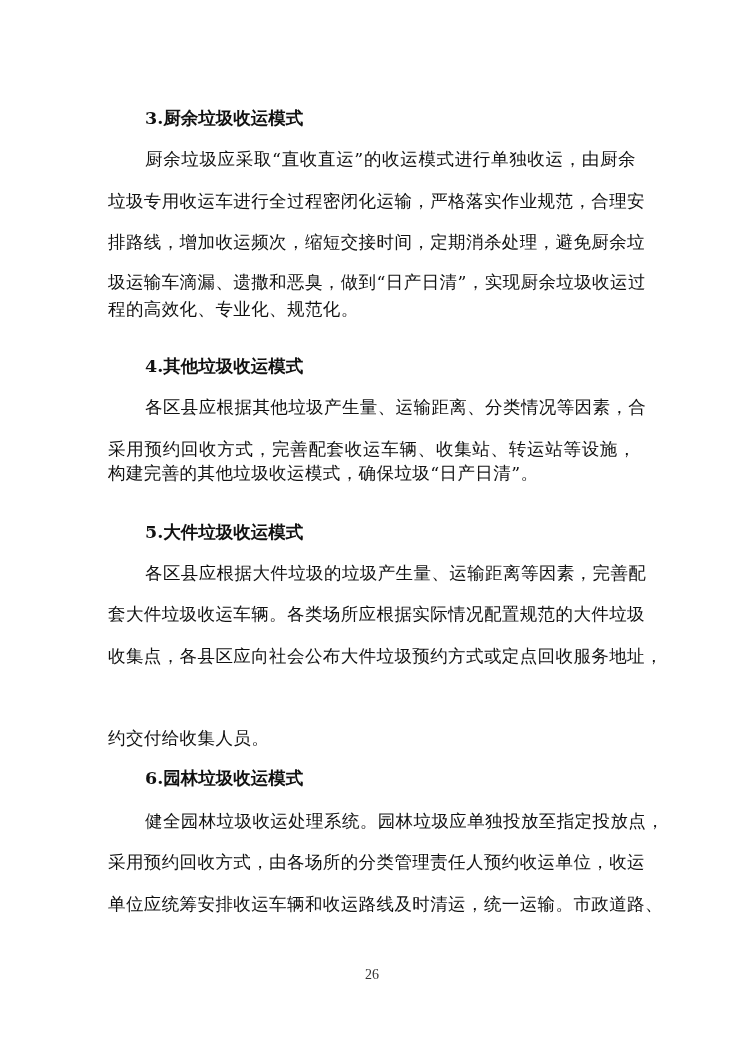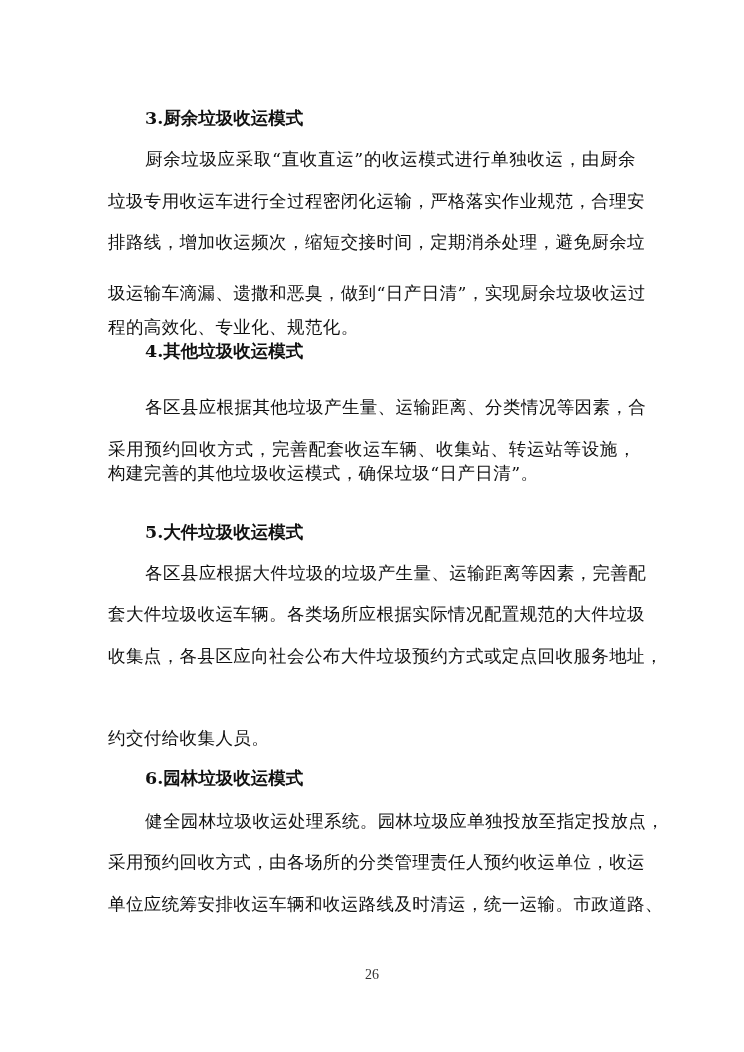--- a/index.html
+++ b/index.html
@@ -62,24 +62,24 @@
   </style>
 </head>
 <body>
 
 <div class="page">
 
   <div class="heading" style="top:107px">3.厨余垃圾收运模式</div>
   <div class="line" style="top:190px">垃圾专用收运车进行全过程密闭化运输，严格落实作业规范，合理安</div>
   <div class="line indent" style="top:148px">厨余垃圾应采取“直收直运”的收运模式进行单独收运，由厨余</div>
   <div class="line" style="top:231px">排路线，增加收运频次，缩短交接时间，定期消杀处理，避免厨余垃</div>
-  <div class="line" style="top:282px">圾运输车滴漏、遗撒和恶臭，做到“日产日清”，实现厨余垃圾收运过</div>
-  <div class="line last" style="top:316px">程的高效化、专业化、规范化。</div>
+  <div class="line" style="top:271px">圾运输车滴漏、遗撒和恶臭，做到“日产日清”，实现厨余垃圾收运过</div>
+  <div class="line last" style="top:298px">程的高效化、专业化、规范化。</div>
 
-  <div class="heading" style="top:340px">4.其他垃圾收运模式</div>
+  <div class="heading" style="top:355px">4.其他垃圾收运模式</div>
   <div class="line indent" style="top:396px">各区县应根据其他垃圾产生量、运输距离、分类情况等因素，合</div>
   <div class="line" style="top:438px">采用预约回收方式，完善配套收运车辆、收集站、转运站等设施，</div>
   <div class="line last" style="top:462px">构建完善的其他垃圾收运模式，确保垃圾“日产日清”。</div>
 
   <div class="heading" style="top:521px">5.大件垃圾收运模式</div>
   <div class="line indent" style="top:562px">各区县应根据大件垃圾的垃圾产生量、运输距离等因素，完善配</div>
   <div class="line" style="top:603px">套大件垃圾收运车辆。各类场所应根据实际情况配置规范的大件垃圾</div>
   <div class="line" style="top:645px">收集点，各县区应向社会公布大件垃圾预约方式或定点回收服务地址，</div>
   <div class="line last" style="top:727px">约交付给收集人员。</div>
 

